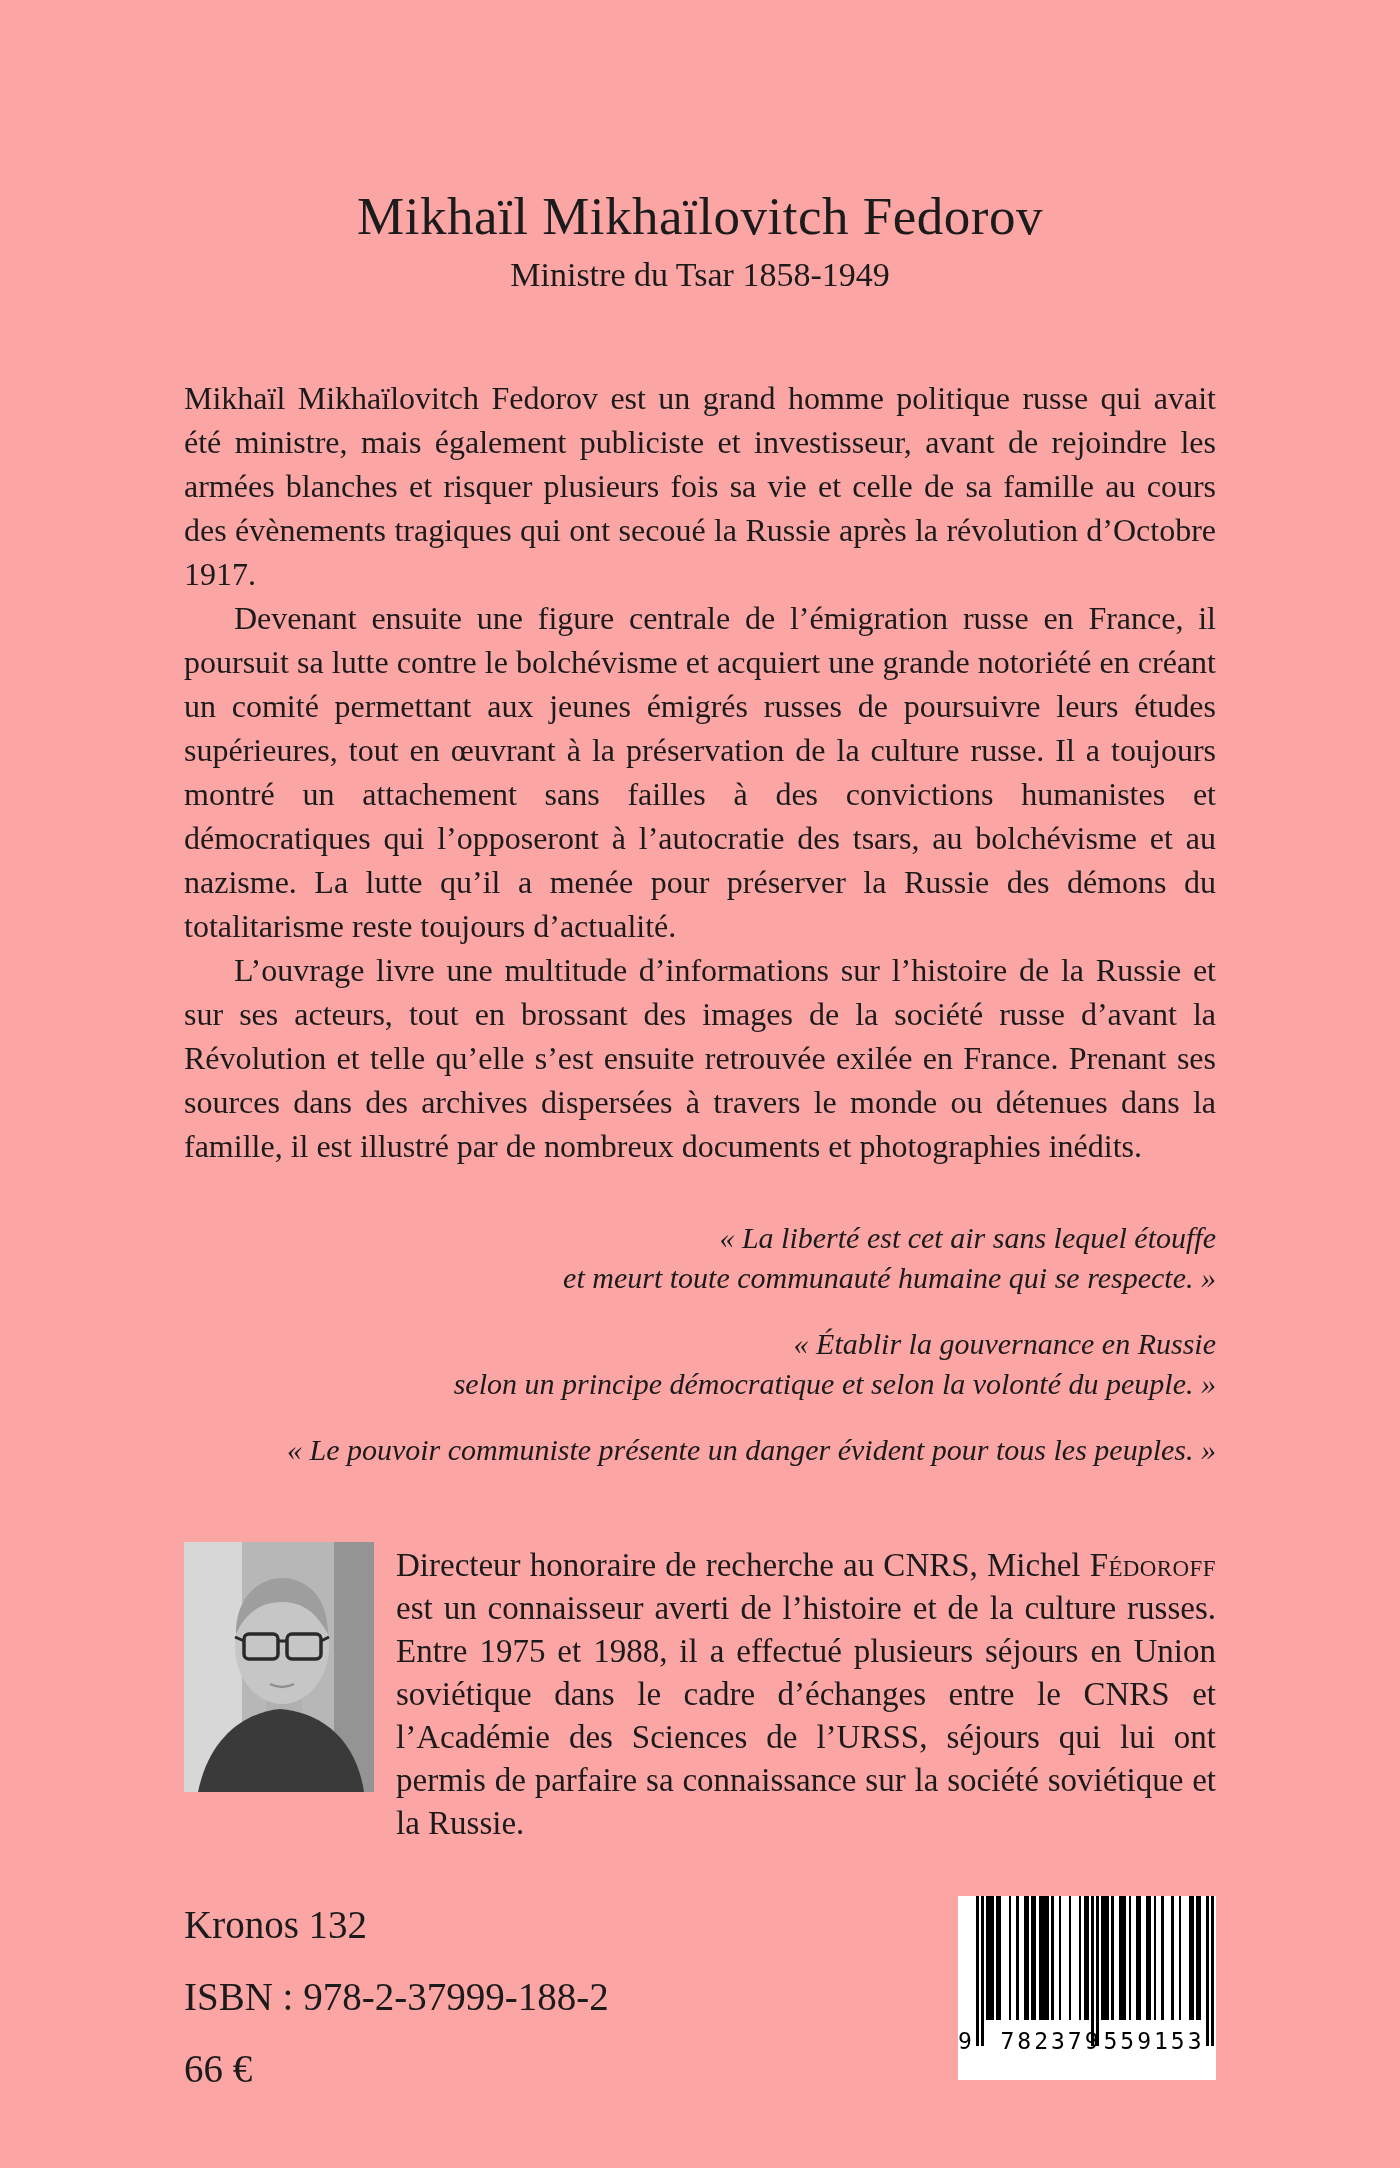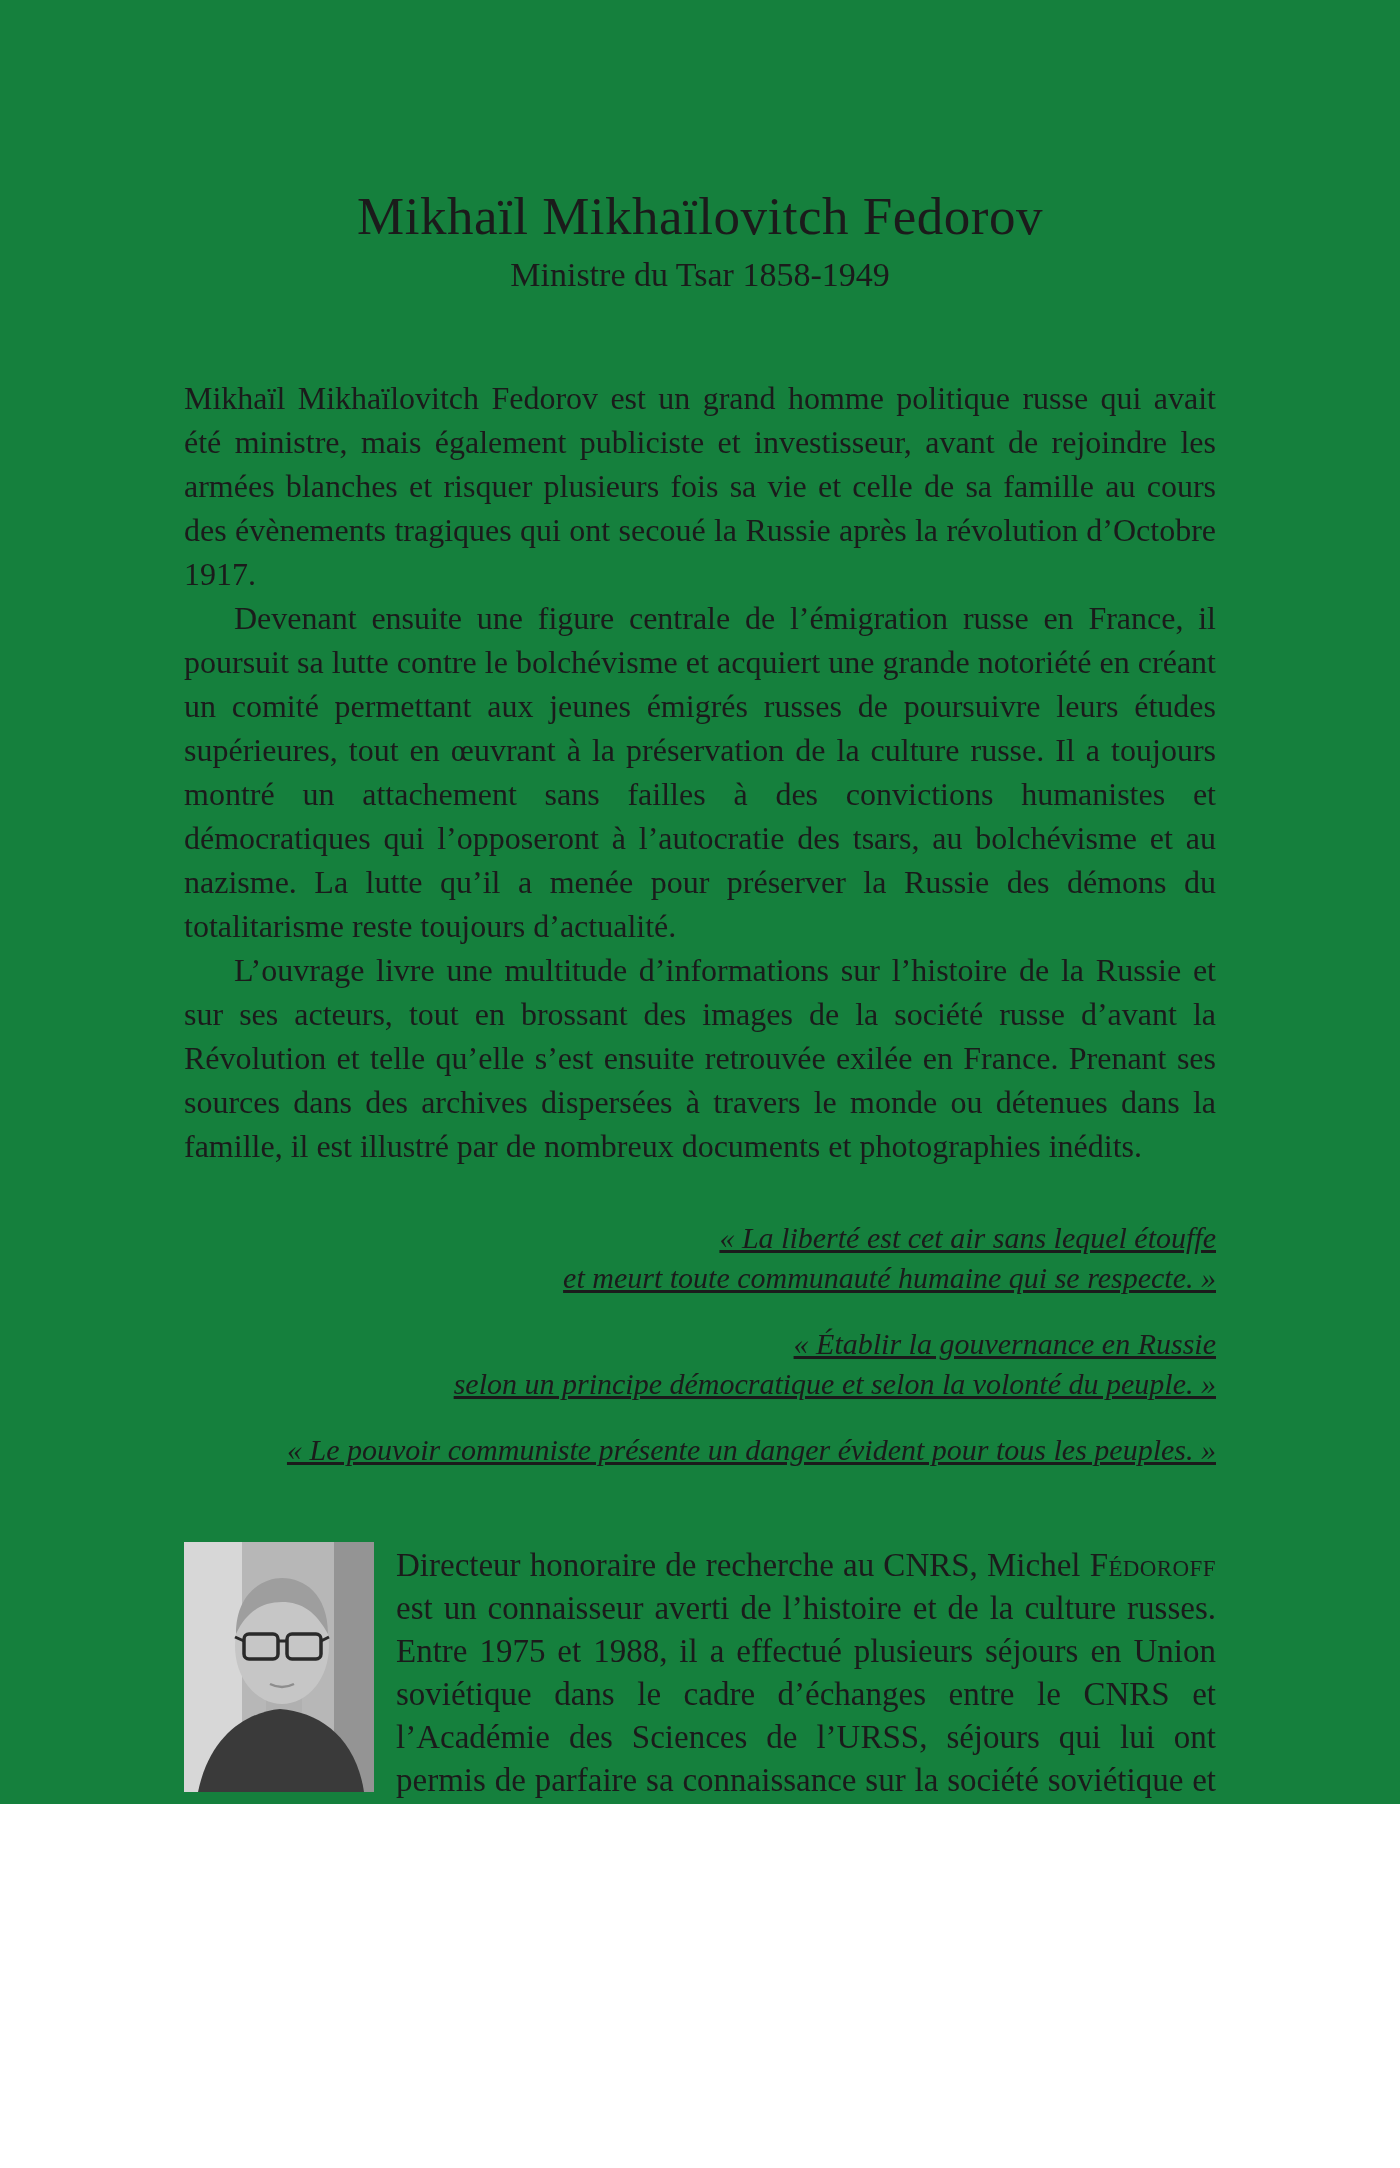--- a/index.html
+++ b/index.html
@@ -1,21 +1,21 @@
 <!DOCTYPE html>
 <html><head>
 <meta charset="utf-8">
 <style>
   html, body { margin: 0; padding: 0; background: #ffffff; }
   .page {
     position: relative;
     width: 1400px;
-    height: 1804px;
+    height: 2168px;
     margin: 0 auto;
-    background: #15803d;
+    background: #fca5a5;
     color: #1b1b1b;
     font-family: "Liberation Serif", "DejaVu Serif", serif;
     box-sizing: border-box;
     padding: 150px 184px 0 184px;
     overflow: hidden;
   }
   h1.book-title {
     margin: 36px 0 0 0;
     text-align: center;
     font-size: 53px;
@@ -36,21 +36,20 @@
     text-align: justify;
     text-justify: inter-word;
   }
   .body-text p.para.indent { text-indent: 50px; }
   .quotes { margin-top: 50px; text-align: right; }
   .quote { margin-bottom: 26px; }
   .quote div {
     font-style: italic;
     font-size: 30px;
     line-height: 40px;
-    text-decoration: underline;
   }
   .bio {
     margin-top: 72px;
     display: flex;
     gap: 22px;
     align-items: flex-start;
   }
   .photo {
     flex: 0 0 auto;
     width: 190px;

